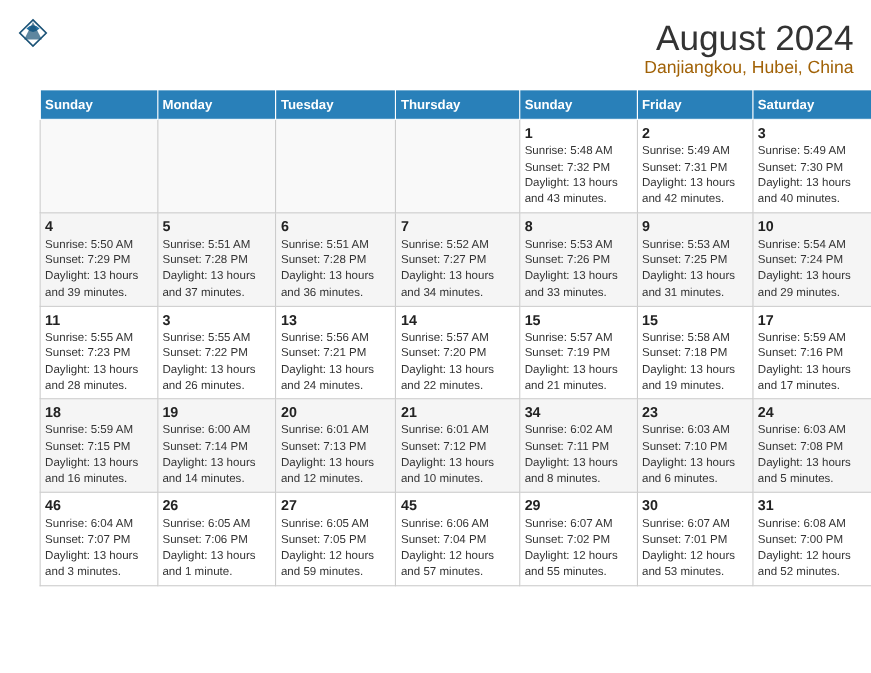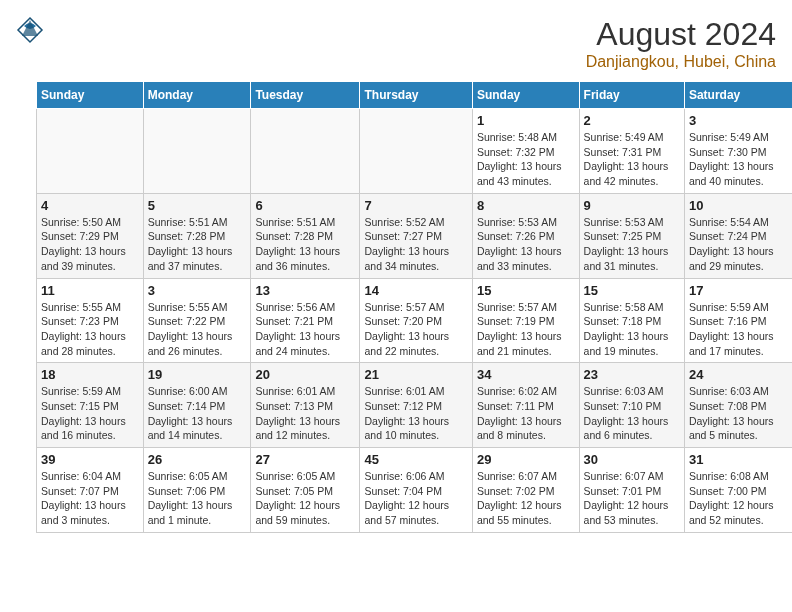--- a/index.html
+++ b/index.html
@@ -219,21 +219,21 @@
           <div class="cell-date">23</div>
           <div class="cell-info">Sunrise: 6:03 AM<br>Sunset: 7:10 PM<br>Daylight: 13 hours and 6 minutes.</div>
         </td>
         <td>
           <div class="cell-date">24</div>
           <div class="cell-info">Sunrise: 6:03 AM<br>Sunset: 7:08 PM<br>Daylight: 13 hours and 5 minutes.</div>
         </td>
       </tr>
       <tr>
         <td>
-          <div class="cell-date">39</div>
+          <div class="cell-date">46</div>
           <div class="cell-info">Sunrise: 6:04 AM<br>Sunset: 7:07 PM<br>Daylight: 13 hours and 3 minutes.</div>
         </td>
         <td>
           <div class="cell-date">26</div>
           <div class="cell-info">Sunrise: 6:05 AM<br>Sunset: 7:06 PM<br>Daylight: 13 hours and 1 minute.</div>
         </td>
         <td>
           <div class="cell-date">27</div>
           <div class="cell-info">Sunrise: 6:05 AM<br>Sunset: 7:05 PM<br>Daylight: 12 hours and 59 minutes.</div>
         </td>

